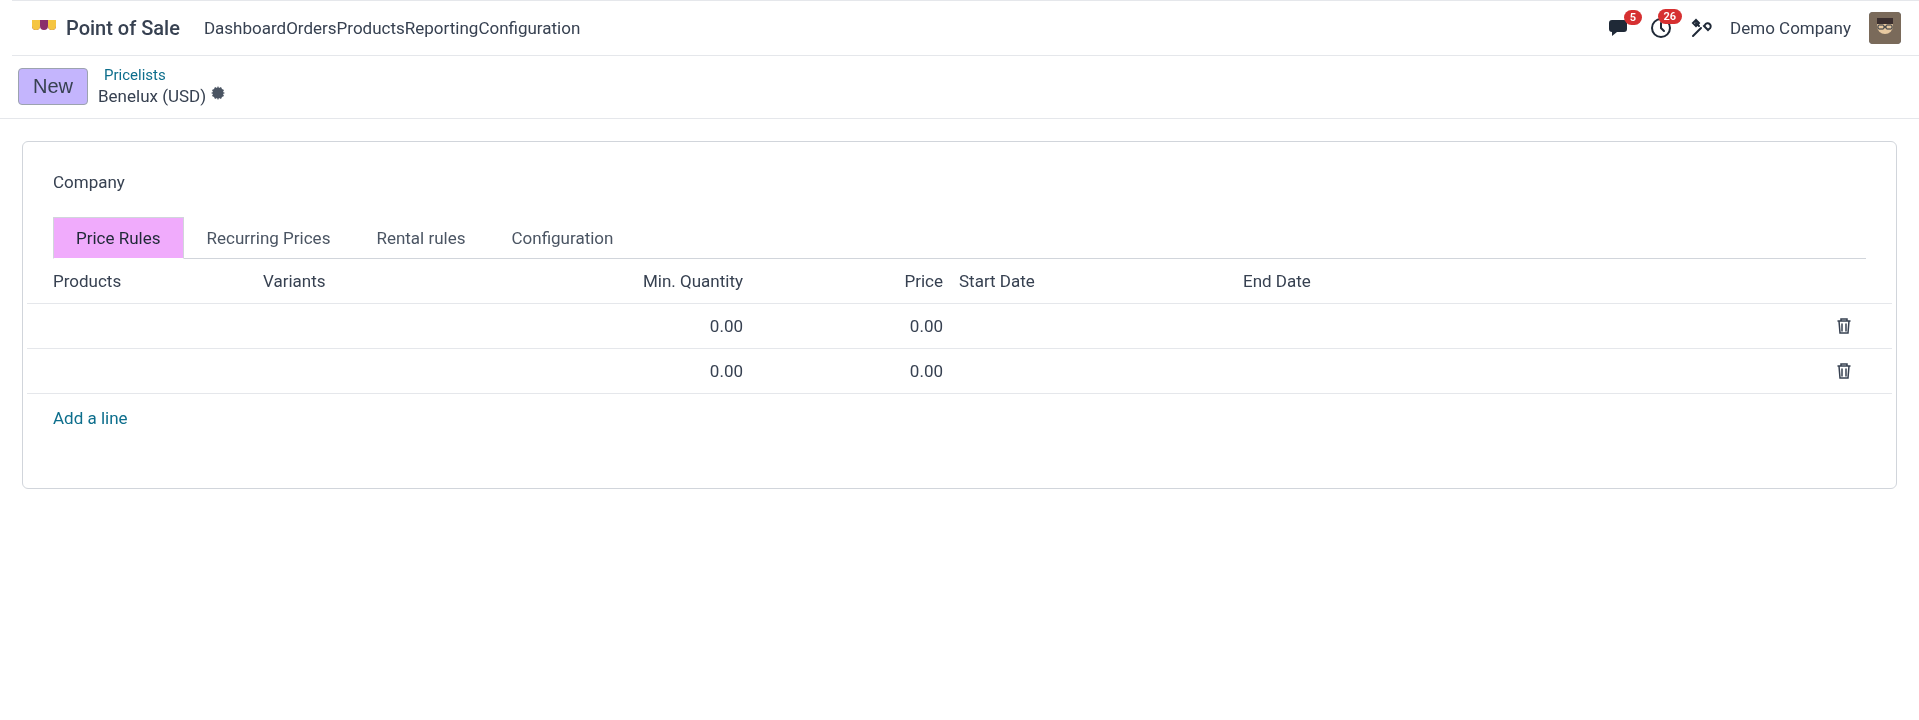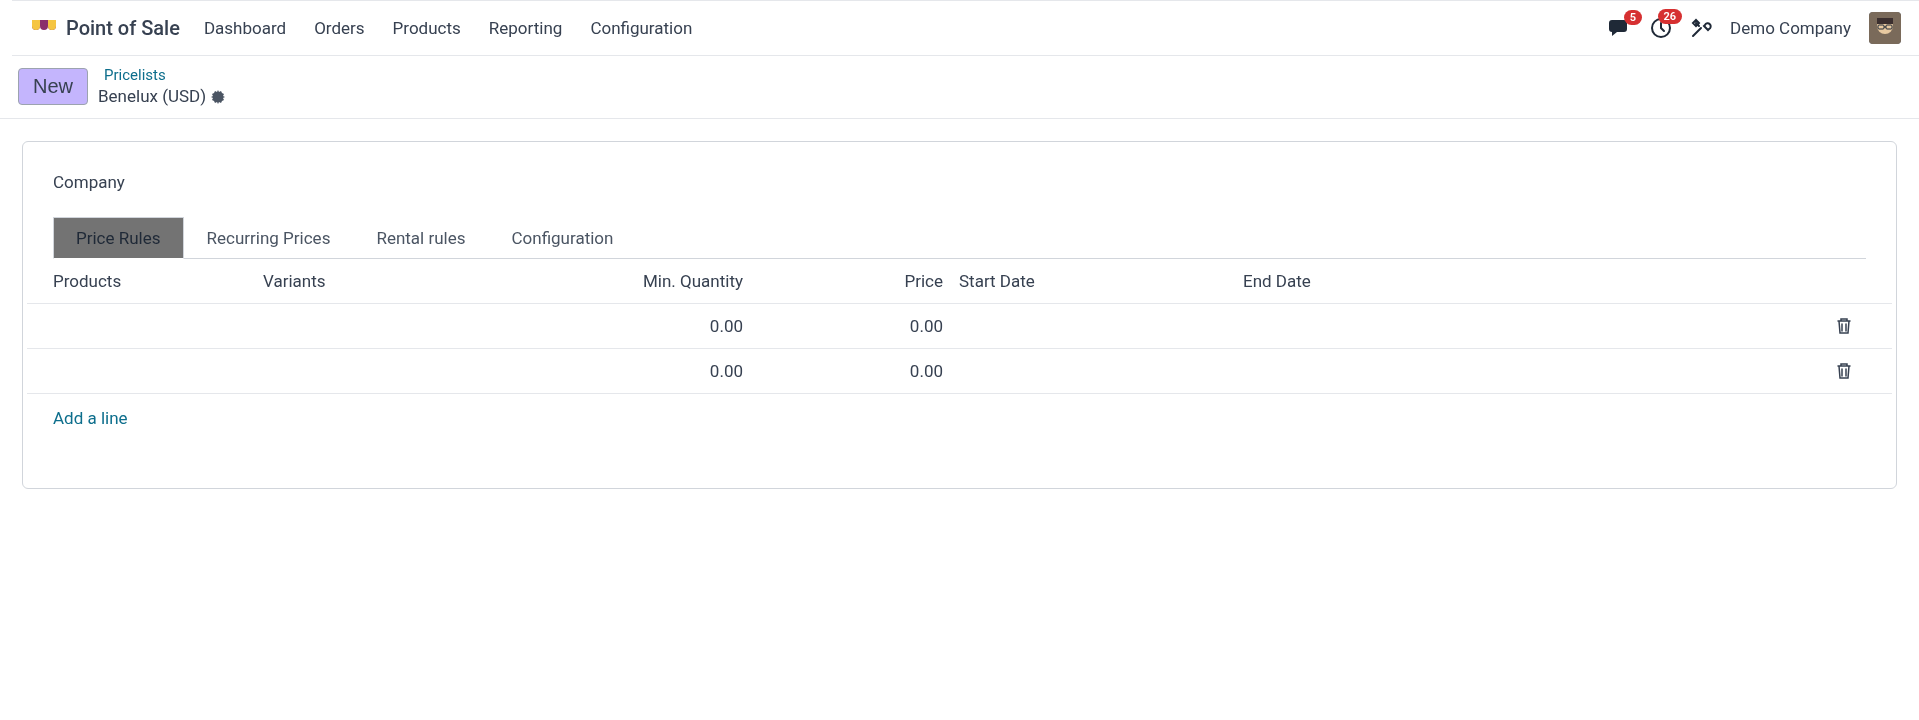--- a/index.html
+++ b/index.html
@@ -3,52 +3,52 @@
 <meta charset="utf-8">
 <style>
   * { box-sizing: border-box; margin: 0; padding: 0; }
   body { font-family: -apple-system, BlinkMacSystemFont, "Segoe UI", Roboto, sans-serif; font-size: 14px; color: #374151; background: #fff; }
   
   .topbar { display: flex; align-items: center; padding: 6px 18px; border-bottom: 1px solid #e5e7eb; border-top: 1px solid #e5e7eb; height: 56px; margin-left: 12px; }
   .brand { display: flex; align-items: center; gap: 8px; margin-right: 24px; }
   .brand-logo { width: 28px; height: 24px; }
   .brand-name { font-size: 20px; color: #374151; font-weight: 500; }
   
-  .nav-menu { display: flex; gap: 28px; flex: 1; }
+  .nav-menu { display: flex; flex: 1; }
   .nav-item { font-size: 17px; color: #374151; cursor: pointer; }
   
   .topbar-right { display: flex; align-items: center; gap: 18px; }
   .icon-badge { position: relative; cursor: pointer; }
   .badge { position: absolute; top: -8px; right: -10px; background: #d63031; color: #fff; font-size: 11px; font-weight: 600; border-radius: 10px; padding: 1px 6px; min-width: 16px; text-align: center; }
   .company-name { font-size: 17px; color: #374151; cursor: pointer; }
   .avatar { width: 32px; height: 32px; border-radius: 4px; background: #6b7280; overflow: hidden; cursor: pointer; }
   
   .controlbar { display: flex; align-items: center; padding: 10px 18px 12px; border-bottom: 1px solid #e5e7eb; }
   .new-btn { border: 1px solid #9ca3af; background: #c4b5fd; padding: 6px 14px; font-size: 20px; border-radius: 4px; color: #374151; cursor: pointer; margin-right: 10px; }
   .breadcrumb-wrap { display: flex; flex-direction: column; gap: 2px; flex: 1; }
   .breadcrumb-link { color: #0d6e8c; font-size: 15px; cursor: pointer; margin-left: 6px; }
-  .breadcrumb-current-row { display: flex; align-items: flex-end; gap: 4px; }
+  .breadcrumb-current-row { display: flex; align-items: flex-start; gap: 4px; }
   .breadcrumb-current { font-size: 17px; color: #374151; }
   .gear-small { cursor: pointer; color: #4b5563; }
   
   .controlbar-right { display: flex; align-items: center; gap: 14px; }
   .bookmark-ic { cursor: pointer; color: #374151; }
   .pager-text { font-size: 16px; color: #374151; }
   .pager-btns { display: flex; }
   .pager-btn { width: 36px; height: 36px; display: flex; align-items: center; justify-content: center; background: #eef0f2; cursor: pointer; color: #6b7280; border-radius: 4px; margin-left: 2px; }
   
   .content { padding: 22px; }
   .sheet { border: 1px solid #d1d5db; border-radius: 6px; padding: 30px 4px 0; background: #fff; }
   .sheet-header { padding: 0 26px 24px; }
   .record-title { font-size: 38px; font-weight: 500; color: #1f2937; margin-bottom: 18px; }
   .field-label { font-size: 17px; color: #374151; }
   
   .tabs { display: flex; border-bottom: 1px solid #d1d5db; margin: 0 26px; }
   .tab { padding: 10px 22px; font-size: 17px; color: #4b5563; cursor: pointer; border: 1px solid transparent; border-bottom: none; position: relative; top: 1px; }
-  .tab.active { border-color: #d1d5db; border-bottom: 1px solid #fff; background: #737373; color: #1f2937; }
+  .tab.active { border-color: #d1d5db; border-bottom: 1px solid #fff; background: #f0abfc; color: #1f2937; }
   
   .grid { width: 100%; }
   .grid-header, .grid-row { display: flex; align-items: center; padding: 12px 26px; border-bottom: 1px solid #e5e7eb; font-size: 17px; }
   .grid-header { color: #374151; font-weight: 400; }
   .col-products { flex: 0 0 210px; }
   .col-variants { flex: 0 0 260px; }
   .col-qty { flex: 0 0 220px; text-align: right; }
   .col-price { flex: 0 0 200px; text-align: right; }
   .col-start { flex: 0 0 300px; padding-left: 16px; }
   .col-end { flex: 1; }

